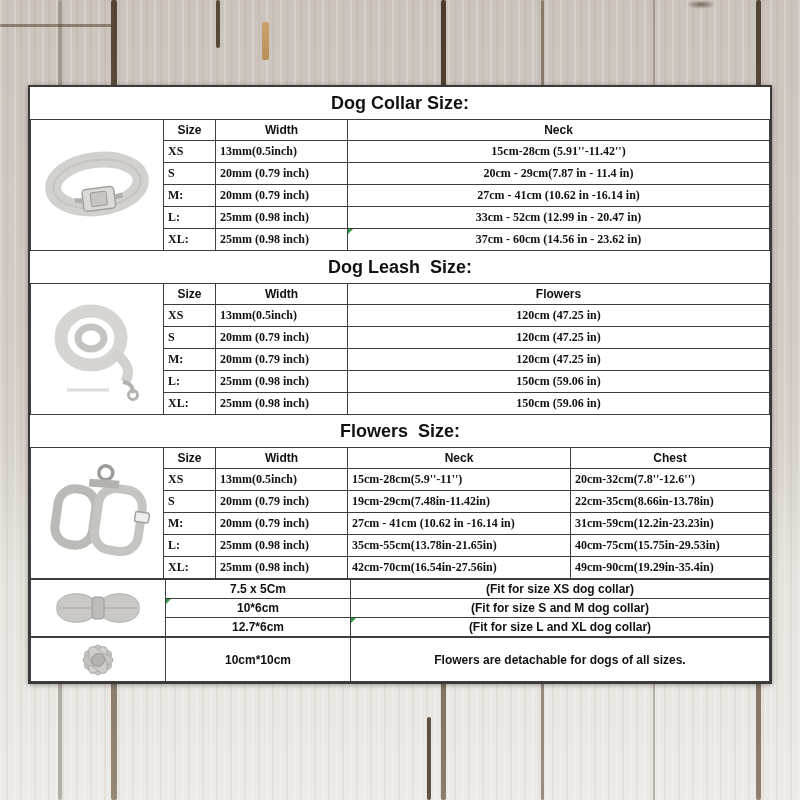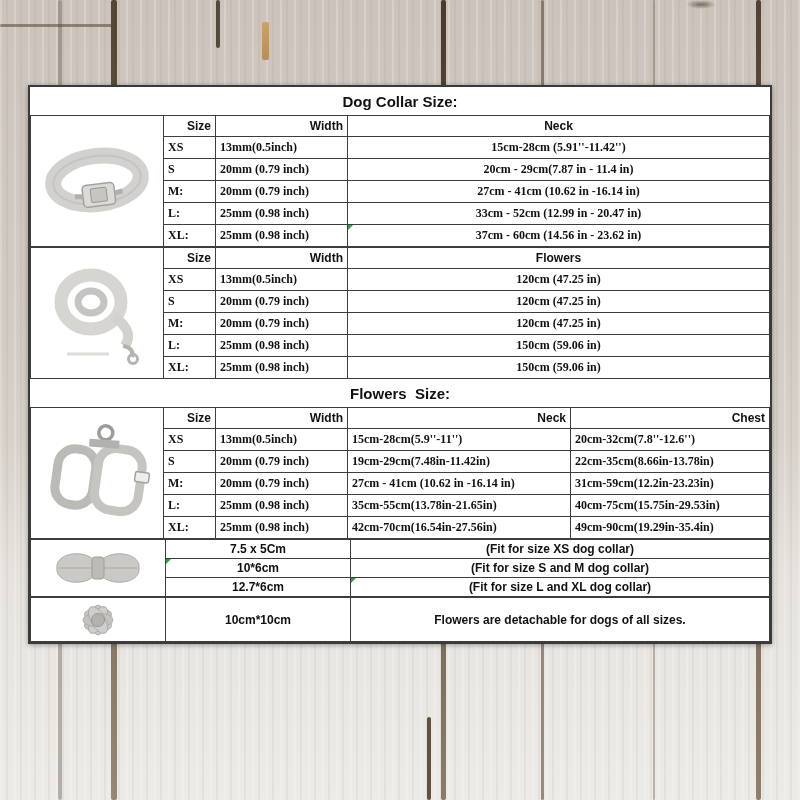--- a/index.html
+++ b/index.html
@@ -18,30 +18,30 @@
   .seam{position:absolute;top:0;bottom:0;border-radius:2px;}
   .hseam{position:absolute;border-radius:2px;}
   
   .panel{
     position:absolute;left:28px;top:85px;width:744px;
     background:#ffffff;border:2px solid #3a3a3a;
     box-shadow:0 1px 5px rgba(0,0,0,.35);
     box-sizing:border-box;
   }
   .section-title{
-    text-align:center;font-weight:bold;font-size:15px;color:#111;
+    text-align:center;font-weight:bold;font-size:18px;color:#111;
     padding:6px 0 5px 0;white-space:pre;
   }
   table{border-collapse:collapse;table-layout:fixed;width:100%;}
   td,th{
     border:1.5px solid #3d3d3d;font-size:12px;font-weight:bold;color:#111;
     padding:1px 4px;overflow:hidden;white-space:nowrap;box-sizing:border-box;
     position:relative;
   }
-  th{text-align:right;}
+  th{text-align:center;}
   tr.data-row{height:22px;font-family:Liberation Serif, serif;}
   tr.head-row{height:21px;}
   .img-cell{text-align:center;vertical-align:middle;padding:0;}
   .c{text-align:center;}
   .bow-table tr{height:19px;}
   .flower-table tr{height:44px;}
   .marker{
     position:absolute;left:0;top:0;width:0;height:0;
     border-top:5px solid #2f9e44;border-right:5px solid transparent;
   }
@@ -113,20 +113,21 @@
         <td class="c">33cm - 52cm (12.99 in - 20.47 in)</td>
       </tr>
       <tr class="data-row">
         <td>XL:</td>
         <td>25mm (0.98 inch)</td>
         <td class="c">37cm - 60cm (14.56 in - 23.62 in)<span class="marker"></span></td>
       </tr>
     </tbody>
       </table>
 
+    <div class="section-title">Dog Leash  Size:</div>
     <table>
       <colgroup>
           <col style="width:133px">
           <col style="width:52px">
           <col style="width:132px">
           <col>
         </colgroup>
       <tbody>
           <tr class="head-row">
         <td class="img-cell" rowspan="6">

